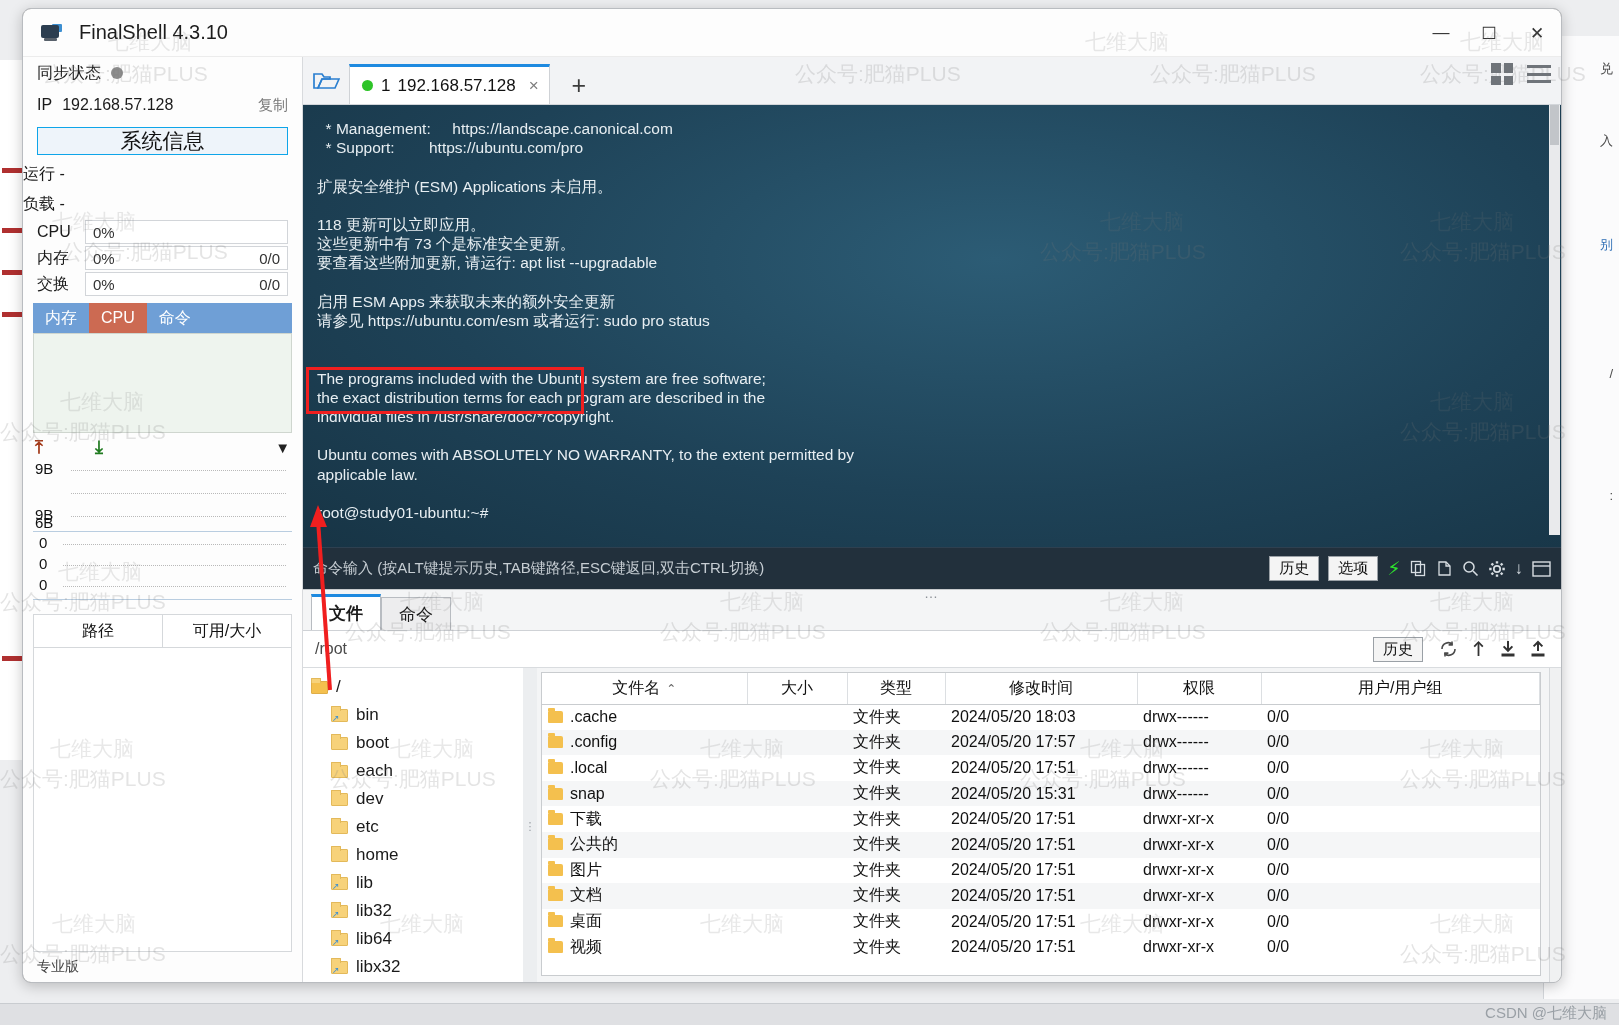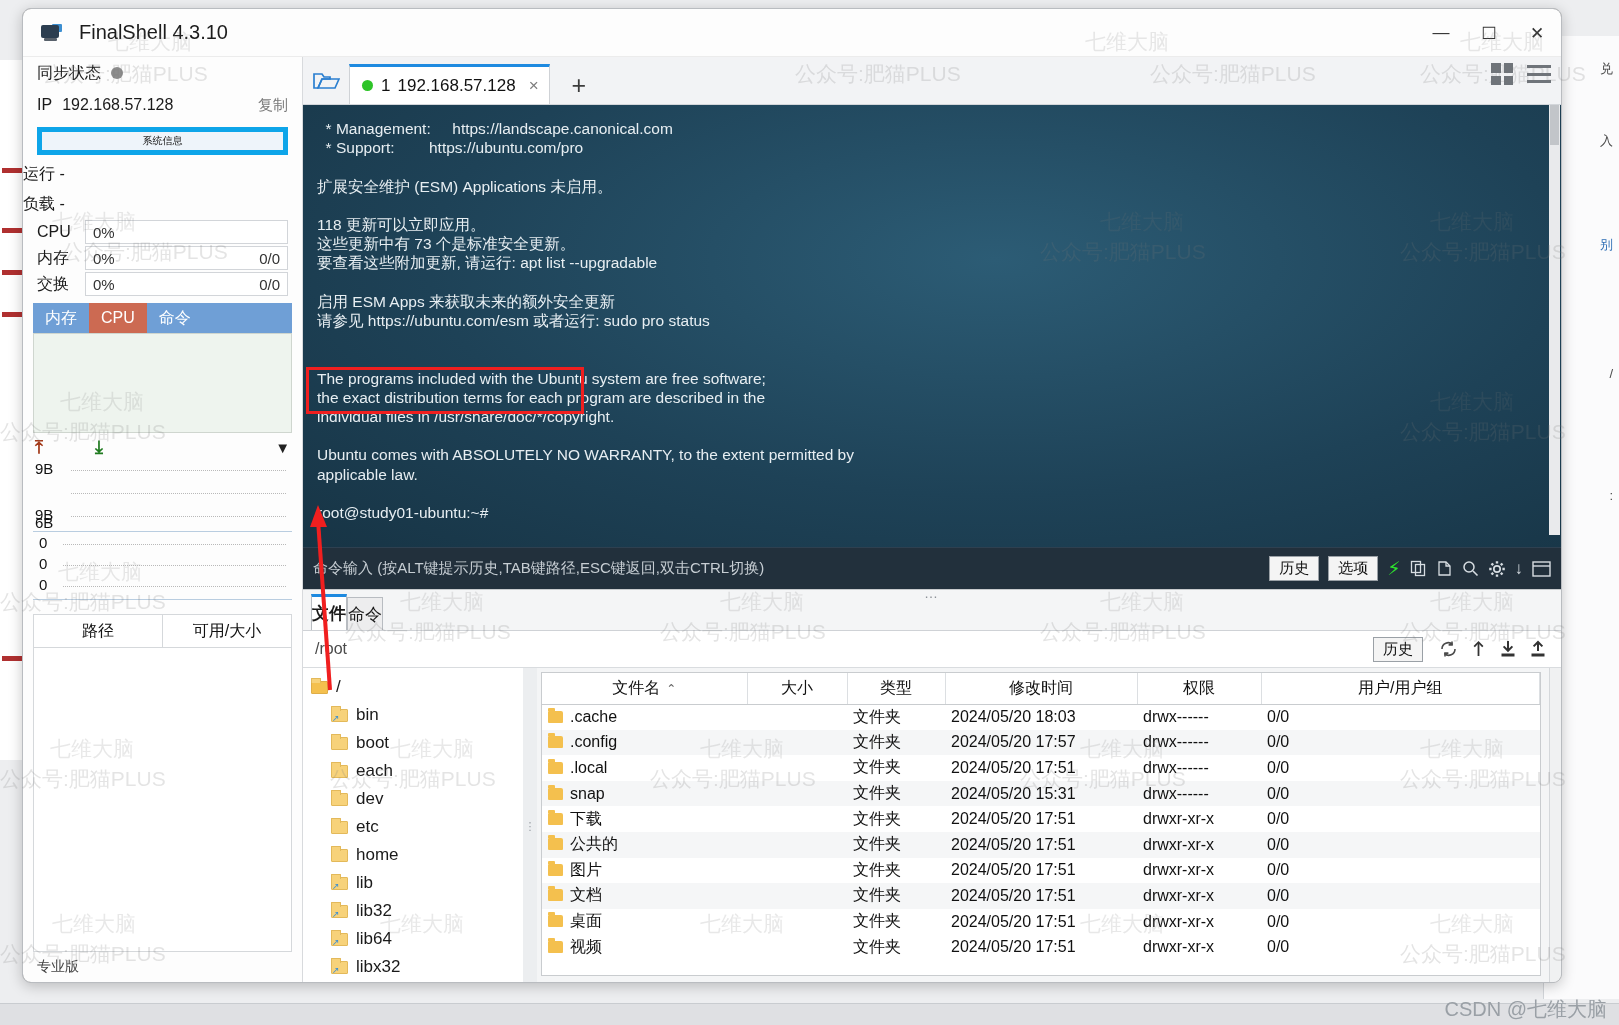--- a/index.html
+++ b/index.html
@@ -48,22 +48,22 @@
   .sidebar{ width:280px; border-right:1px solid #d8dadd; background:#fdfdfd;
      display:flex; flex-direction:column; position:relative;}
   .rightcol{ flex:1; display:flex; flex-direction:column; min-width:0; }
 
   
   .sb-row{ display:flex; align-items:center; padding:0 14px; height:32px; font-size:16px; color:#1a1a1a; }
   .sb-row .lbl{ color:#1a1a1a; }
   .dot{ width:12px; height:12px; border-radius:50%; background:#8d8d8d; margin-left:10px; }
   .copy{ margin-left:auto; color:#7b7b7b; font-size:15px; }
   .ipval{ margin-left:10px; font-size:16px; }
-  .sysbtn{ margin:6px 14px 4px 14px; height:28px; background:#eef4fa; border:5px solid #0ea5e9;
-     display:flex; align-items:center; justify-content:center; font-size:10px; color:#111; }
+  .sysbtn{ margin:6px 14px 4px 14px; height:28px; background:#eef4fa; border:1px solid #0ea5e9;
+     display:flex; align-items:center; justify-content:center; font-size:21px; color:#111; }
   .meta{ padding:2px 0; font-size:16px; color:#1a1a1a; line-height:26px; }
   .gauge-row{ display:flex; align-items:center; padding:1px 14px; }
   .gauge-lbl{ width:48px; font-size:16px; color:#1a1a1a; }
   .gauge{ flex:1; height:24px; border:1px solid #d2d5d9; background:#fff; position:relative;
      display:flex; align-items:center; }
   .gauge .pct{ font-size:15px; color:#333; margin-left:7px; }
   .gauge .right{ margin-left:auto; margin-right:7px; font-size:15px; color:#333; }
 
   .mini-tabs{ margin:6px 10px 0 10px; display:flex; height:30px; background:#6f9fd6; }
   .mini-tab{ padding:0 12px; display:flex; align-items:center; color:#fff; font-size:16px; }
@@ -123,21 +123,21 @@
   .cico{ color:#d7dde2; font-size:17px; display:flex; align-items:center; }
   .cico.bolt{ color:#2ee22e; font-weight:bold; font-size:19px; }
 
   
   .fm{ height:395px; background:#f4f5f6; display:flex; flex-direction:column;
       border-top:1px solid #c7cacd; position:relative; }
   .fm-dots{ position:absolute; left:50%; top:-1px; transform:translateX(-50%);
       font-size:14px; color:#8b9096; letter-spacing:2px; line-height:8px; }
   .fm-tabs{ height:40px; display:flex; align-items:flex-end; padding-left:8px; background:#f4f5f6;}
   .fm-tab{ height:33px; border:1px solid #b8bcc1; border-bottom:none; background:#ededee;
-      padding:0 0; display:flex; align-items:center; font-size:17px; color:#1a1a1a;}
+      padding:0 17px; display:flex; align-items:center; font-size:17px; color:#1a1a1a;}
   .fm-tab.active{ background:#fff; border-top:3px solid #1e8ae0; height:36px; font-weight:bold; }
   .fm-path{ height:38px; background:#fff; border-top:1px solid #cfd2d6; border-bottom:1px solid #d9dcdf;
       display:flex; align-items:center; padding:0 8px; }
   .path-in{ flex:1; height:26px; display:flex; align-items:center; color:#4a4a4a; font-size:16px;
       border:none; background:transparent; padding-left:4px; }
   .fm-ico{ width:30px; height:26px; display:flex; align-items:center; justify-content:center;
       font-size:17px; color:#3c3c3c; }
   .fm-main{ flex:1; display:flex; min-height:0; }
   .tree{ width:220px; background:#fff; overflow:hidden; padding-top:5px; }
   .tnode{ display:flex; align-items:center; height:28px; font-size:17px; color:#1a1a1a; }
@@ -160,21 +160,21 @@
       background:#f4c04e; border-radius:1px 1px 0 0; }
   .fm-scroll{ width:12px; background:#f0f1f2; border-left:1px solid #d5d8db; }
 
   .tfolder{ display:inline-block; width:17px; height:13px; background:#f7d27a; border:1px solid #e3b95a;
       border-radius:1px; position:relative; margin-right:8px; vertical-align:-1px; }
   .tfolder:before{ content:""; position:absolute; left:-1px; top:-4px; width:8px; height:4px;
       background:#f7d27a; border:1px solid #e3b95a; border-bottom:none; border-radius:1px 1px 0 0;}
   .tfolder.dark{ background:#f4c04e; border-color:#dfae48; }
   .tfolder .lnk{ position:absolute; left:0px; bottom:-1px; width:8px; height:8px; color:#3d8fd1;
       font-size:9px; line-height:8px; }
-  .csdn{ position:absolute; right:12px; bottom:2px; font-size:20px; color:#9aa0a6; z-index:50;}
+  .csdn{ position:absolute; right:12px; bottom:2px; font-size:15px; color:#9aa0a6; z-index:50;}
   .vscroll{ position:absolute; right:1px; top:96px; width:11px; height:430px; background:#e9eaec; z-index:30;}
   .vscroll i{ position:absolute; top:0; left:1px; width:9px; height:40px; background:#c2c5c9; }
 </style>
 </head>
 <body>
 
 <div class="bg-canvas">
   <div class="bg-left-strip">
     <div class="mark" style="top:108px"></div>
     <div class="mark" style="top:168px"></div>

